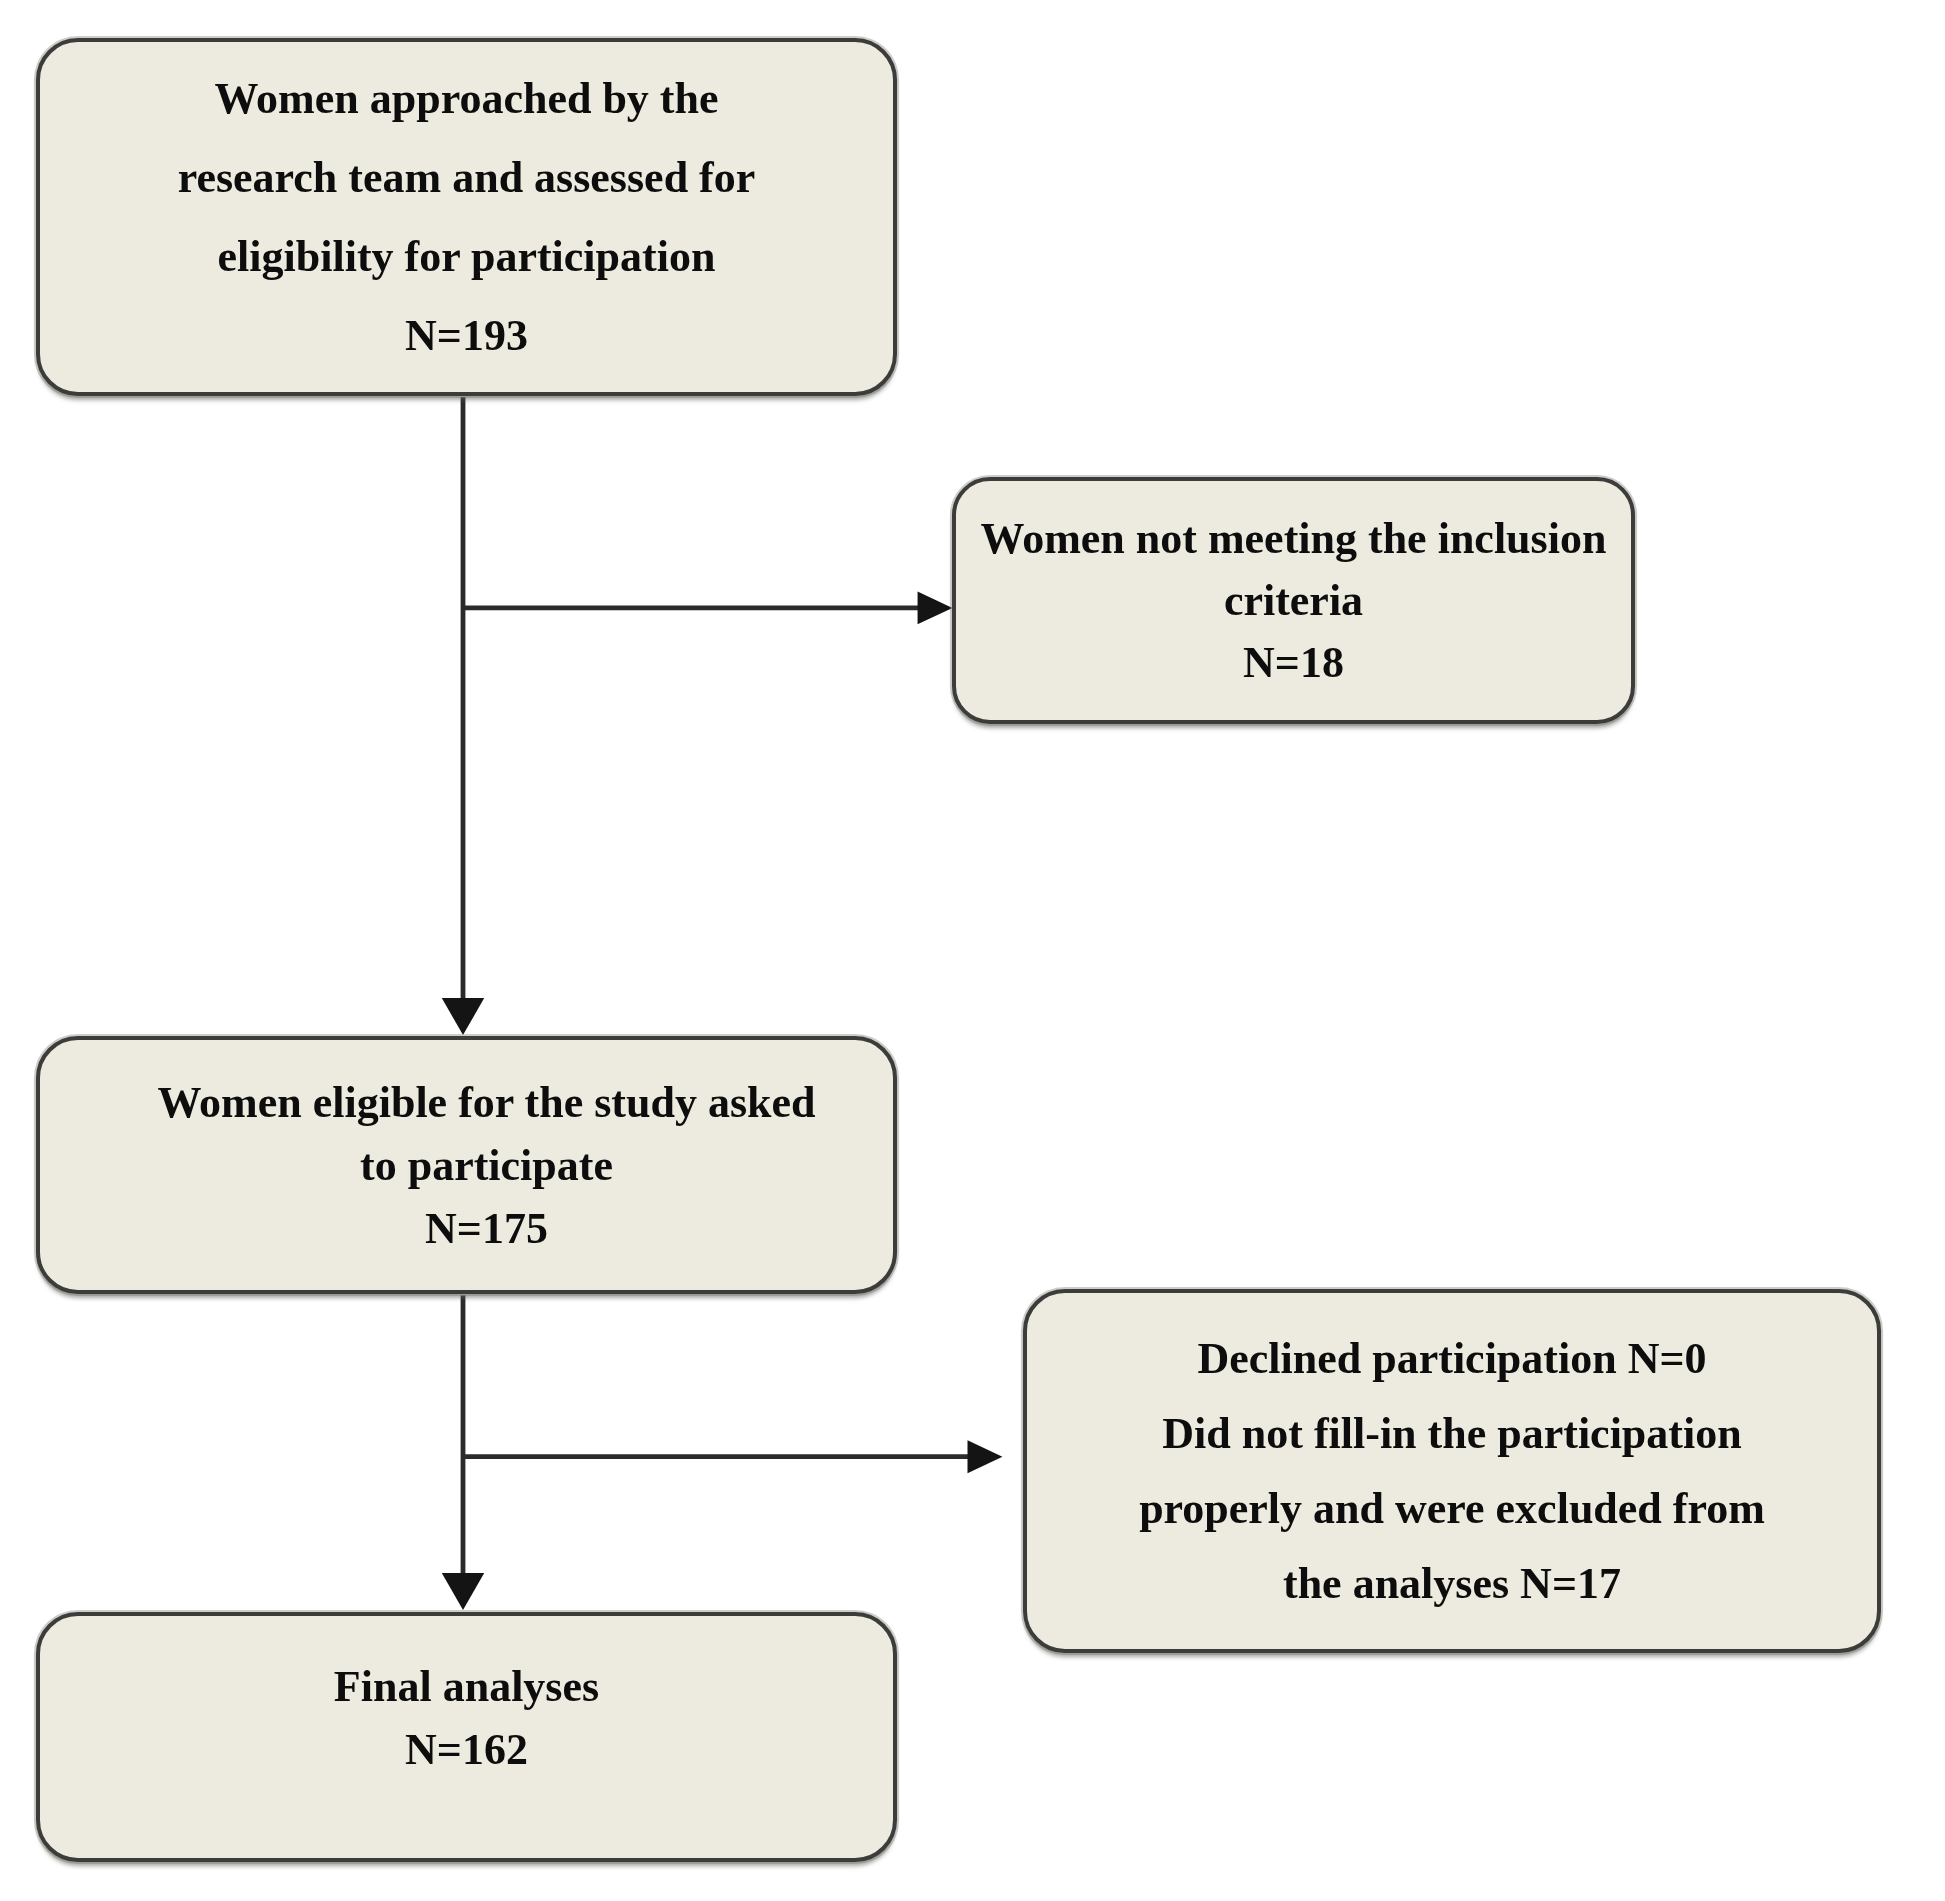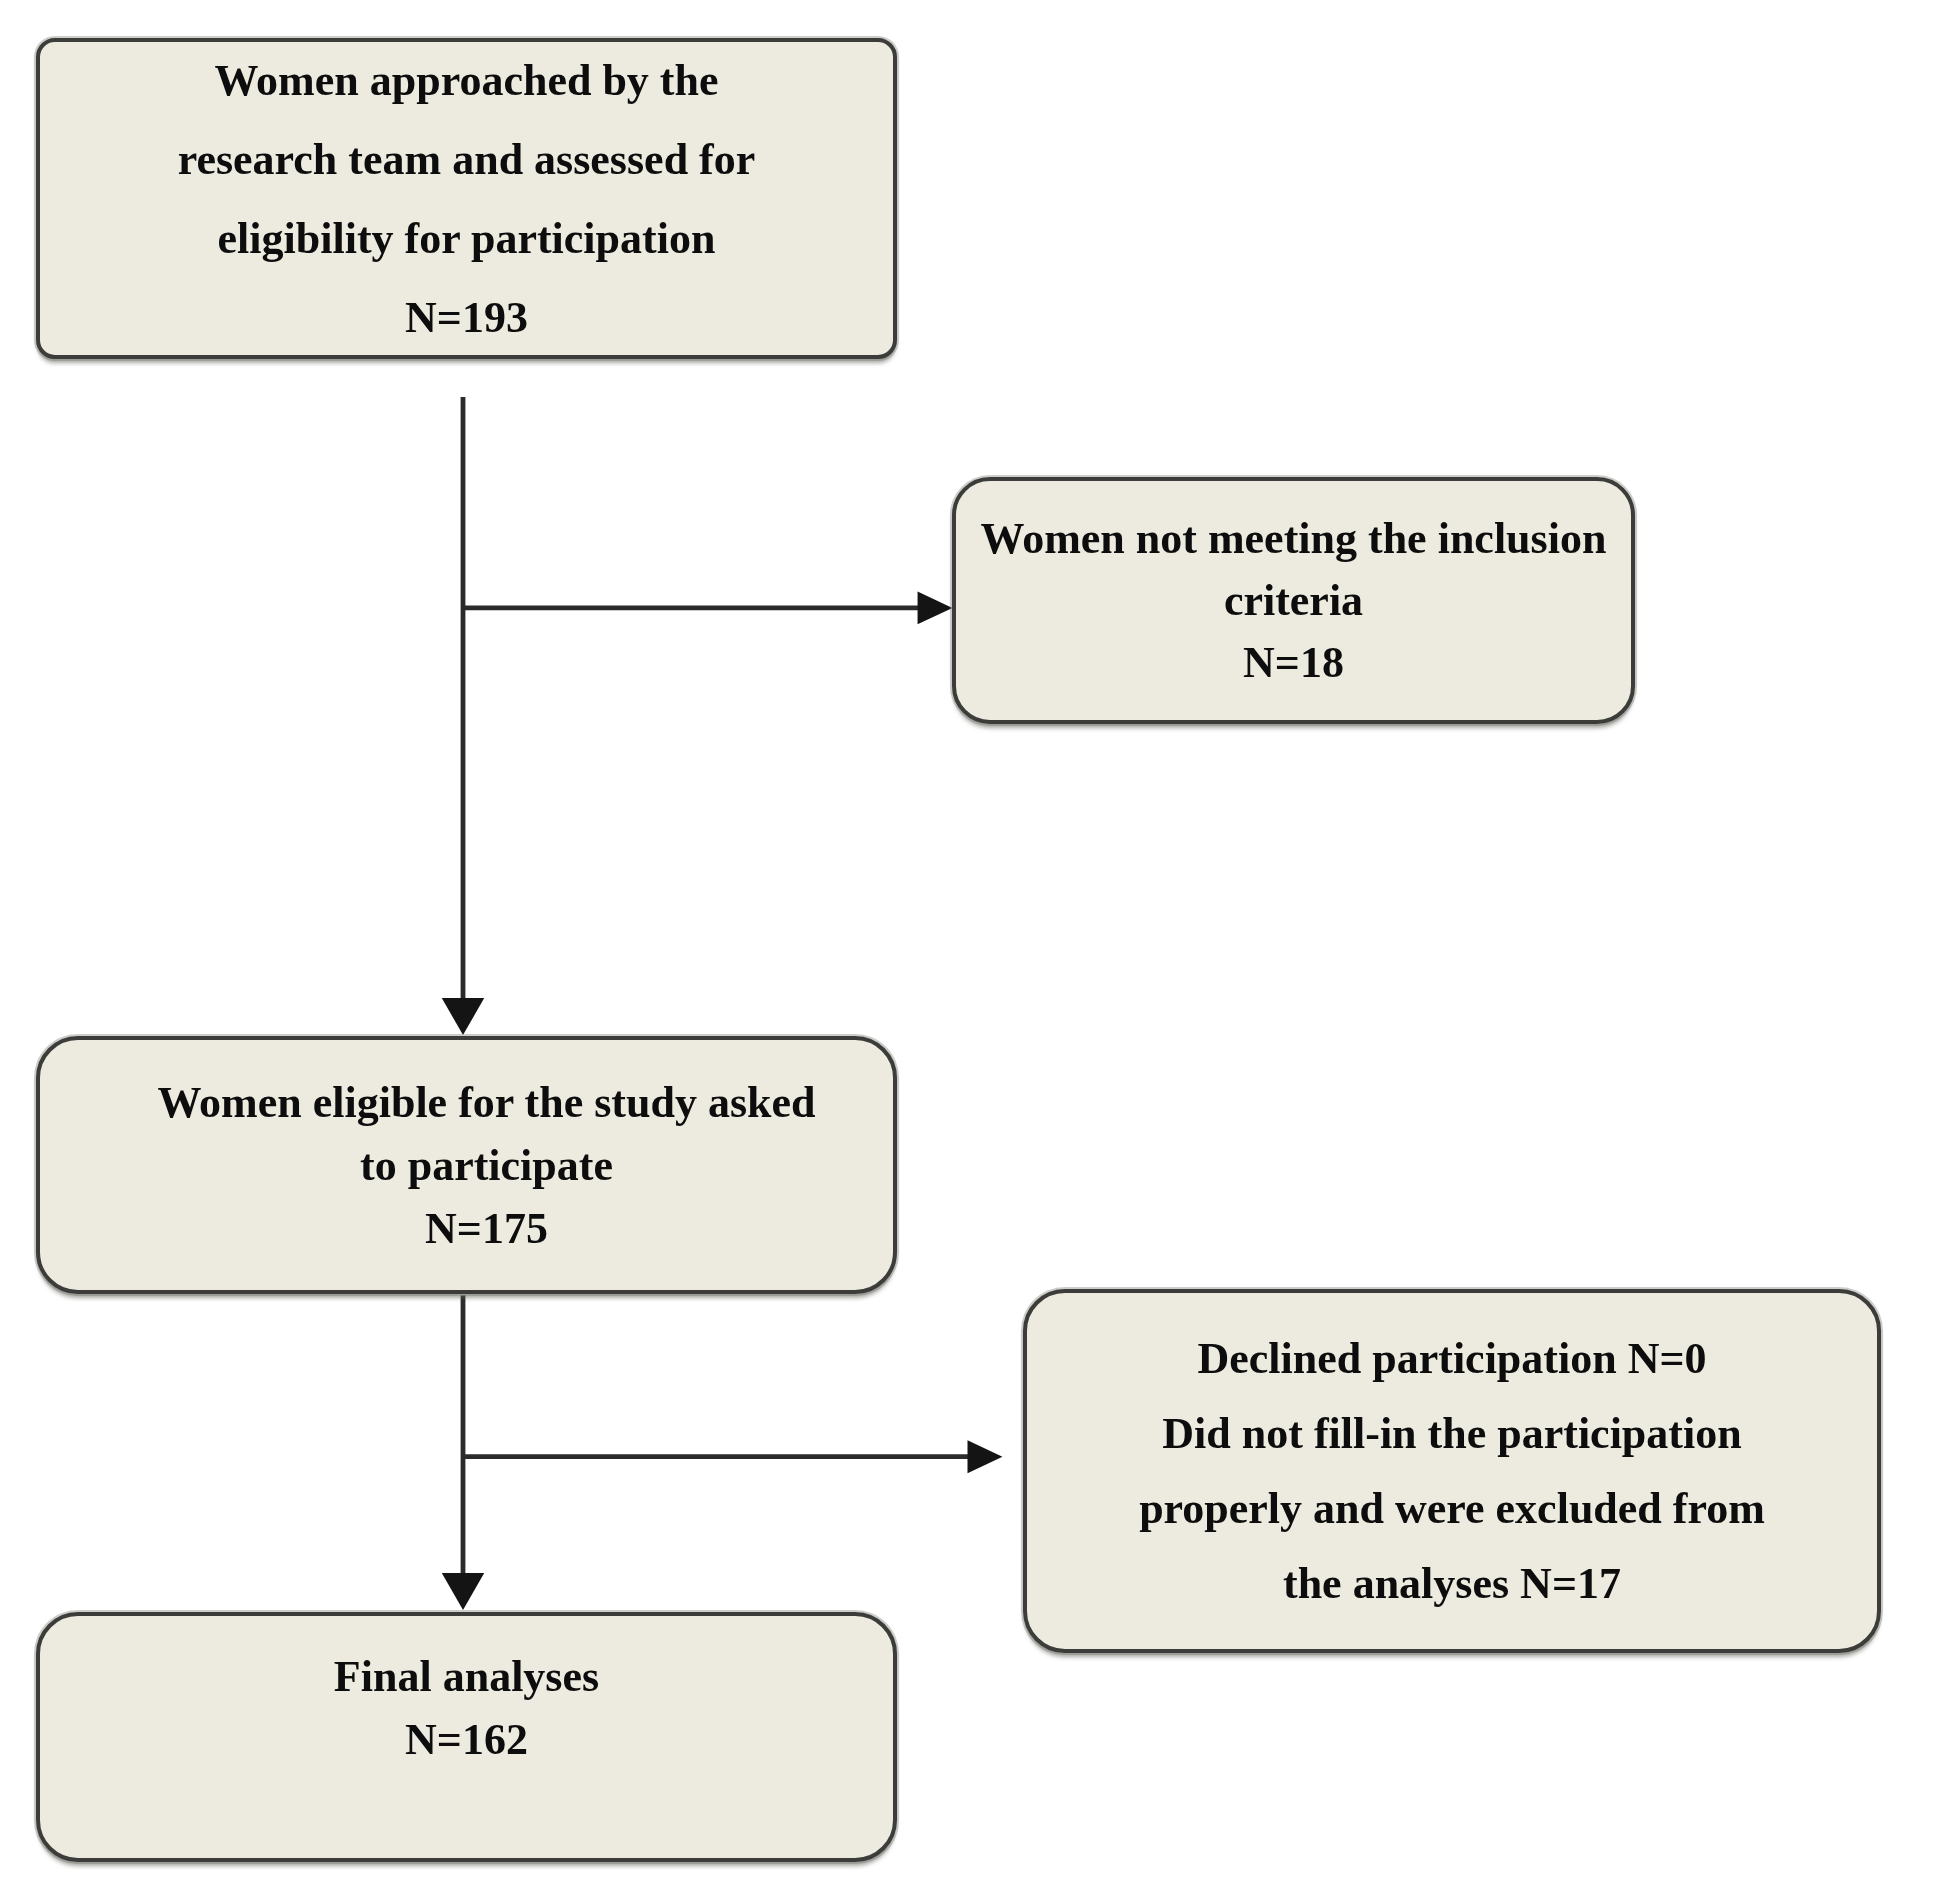--- a/index.html
+++ b/index.html
@@ -39,30 +39,30 @@
     color: #0d0d0d;
     font-weight: bold;
     font-size: 44px;
     box-shadow: 0 0 0 2.1px rgba(130,130,122,0.40),
                 0 6.2px 4.1px -2.7px rgba(95,95,88,0.55);
   }
   .flowbox .line {
     display: block;
     white-space: nowrap;
   }
-  .box-approached      { left: 36px;   top: 38px;   width: 861px; height: 321px; border-radius: 19px; }
+  .box-approached      { left: 36px;   top: 38px;   width: 861px; height: 358px; }
   .box-approached .line { line-height: 79px; }
   .box-not-meeting     { left: 952px; top: 477px;  width: 683px; height: 247px; border-radius: 38px; }
   .box-not-meeting .line { line-height: 62px; }
   .box-eligible        { left: 36px;   top: 1036px; width: 861px; height: 258px; }
   .box-eligible .line  { line-height: 63px; margin-left: 40px; }
   .box-declined        { left: 1023px; top: 1289px; width: 858px; height: 364px; }
   .box-declined .line  { line-height: 75px; }
   .box-final           { left: 36px;   top: 1612px; width: 861px; height: 250px;
-                         justify-content: flex-start; padding-top: 29px; }
+                         justify-content: flex-start; padding-top: 39px; }
   .box-final .line     { line-height: 63px; }
 </style>
 </head>
 <body>
 
 <div class="canvas">
 
   <svg class="connectors" viewBox="0 0 2842 2777" xmlns="http://www.w3.org/2000/svg">
 
     <line x1="676" y1="580" x2="676" y2="1462" stroke="#2b2b2b" stroke-width="7"></line>

